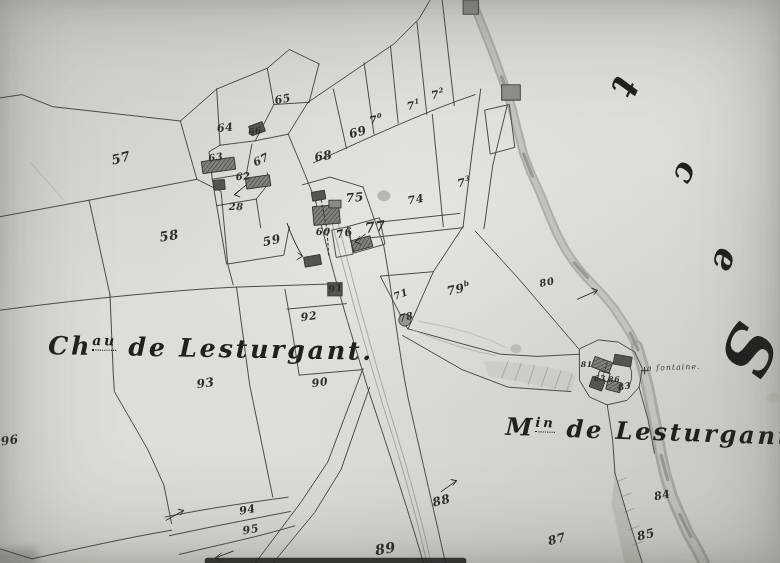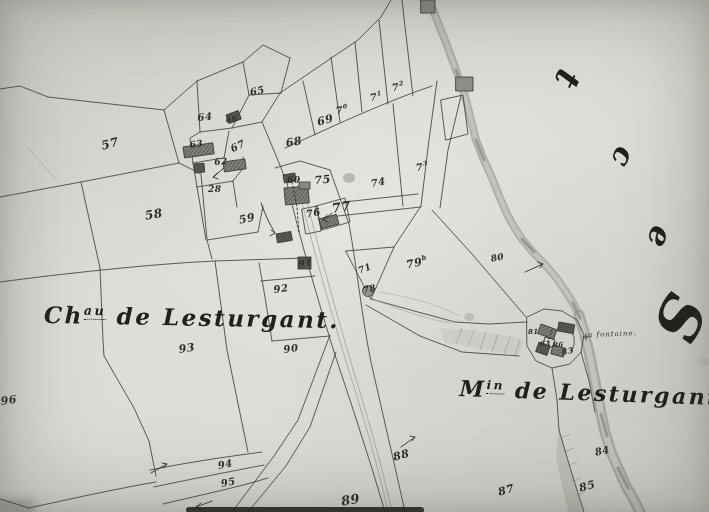--- a/index.html
+++ b/index.html
@@ -205,21 +205,21 @@
       <path d="M332,213 L323,220 M327,215 L323,220 L328,222"></path>
       <path d="M224,168 L213,177 M218,173 L213,177 L218,179"></path>
       <path d="M583,337 L589,337 M586,334 L586,340"></path>
     </g>
   </svg>
 
   <div id="parcel-layer">
       <span class="pnum" style="left: 100px; top: 140px; font-size: 12px; transform: rotate(-14deg);">57</span>
       <span class="pnum" style="left: 144px; top: 210px; font-size: 12px; transform: rotate(-10deg);">58</span>
       <span class="pnum" style="left: 238px; top: 215px; font-size: 11px; transform: rotate(-12deg);">59</span>
-      <span class="pnum" style="left: 252px; top: 176px; font-size: 9px; transform: rotate(0deg); padding-left: 35px;">60</span>
+      <span class="pnum" style="left: 252px; top: 208px; font-size: 9px; transform: rotate(0deg); padding-left: 35px;">60</span>
       <span class="pnum" style="left: 208px; top: 185px; font-size: 9px; transform: rotate(0deg);">28</span>
       <span class="pnum" style="left: 214px; top: 158px; font-size: 9px; transform: rotate(-5deg);">62</span>
       <span class="pnum" style="left: 189px; top: 141px; font-size: 9px; transform: rotate(-8deg);">63</span>
       <span class="pnum" style="left: 197px; top: 113px; font-size: 10px; transform: rotate(-5deg);">64</span>
       <span class="pnum" style="left: 249px; top: 88px; font-size: 10px; transform: rotate(-12deg);">65</span>
       <span class="pnum" style="left: 225px; top: 116px; font-size: 8px; transform: rotate(-10deg);">66</span>
       <span class="pnum" style="left: 229px; top: 145px; font-size: 10px; transform: rotate(-25deg);">67</span>
       <span class="pnum" style="left: 285px; top: 138px; font-size: 11px; transform: rotate(-10deg);">68</span>
       <span class="pnum" style="left: 316px; top: 117px; font-size: 11px; transform: rotate(-15deg);">69</span>
       <span class="pnum" style="left: 335px; top: 105px; font-size: 10px; transform: rotate(-10deg);">7<sup>0</sup></span>

